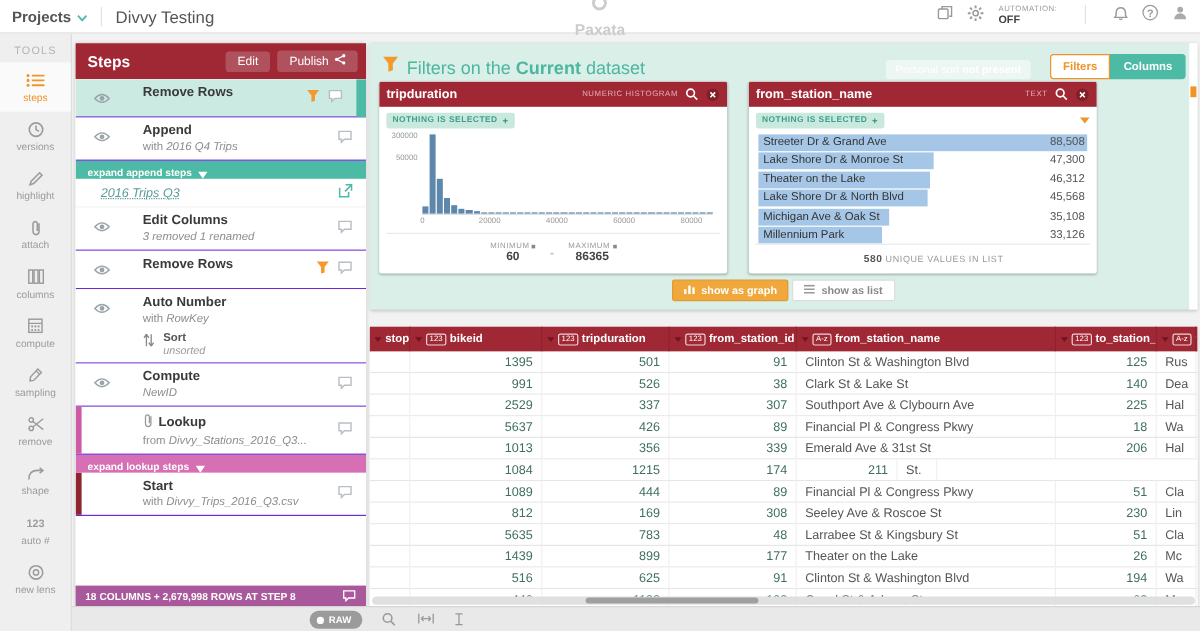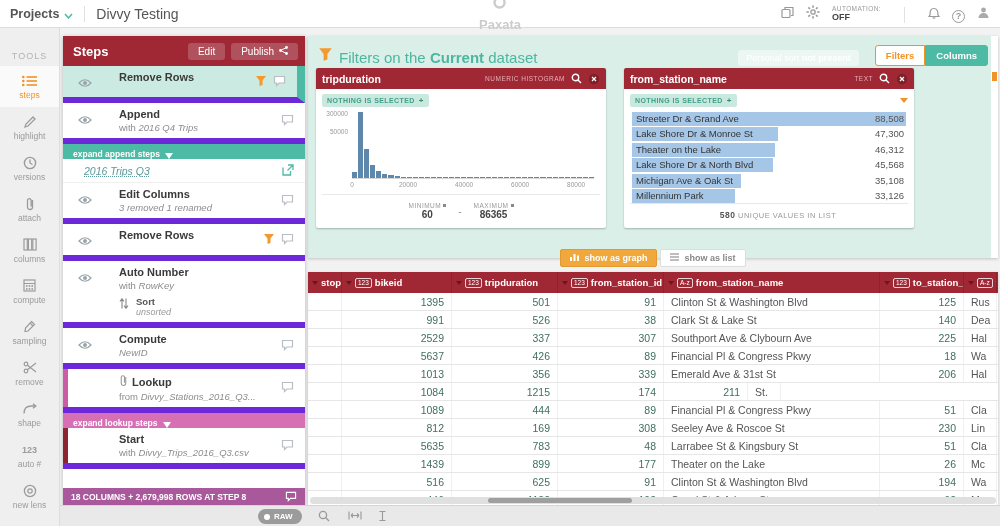--- a/index.html
+++ b/index.html
@@ -8,45 +8,45 @@
 
   
   .topbar { position:absolute; top:0; left:0; right:0; height:28px; background:#fff;
     border-bottom:1px solid #ddd; display:flex; align-items:center; padding:0 10px; z-index:6; }
   .projects { display:flex; align-items:center; gap:5px; cursor:pointer; }
   .projects-lb { font-size:12.5px; color:#555; font-weight:bold; }
   .tb-sep { width:1px; height:16px; background:#e2e2e2; margin:0 11px; }
   .tb-title { font-size:14px; color:#555; }
   .tb-brand { position:absolute; left:50%; transform:translateX(-50%); display:flex; align-items:center; gap:5px;
     color:#ccc; font-size:13px; font-weight:bold;flex-direction:column; }
-  .tb-right { margin-left:auto; display:flex; align-items:flex-end; gap:12px; }
+  .tb-right { margin-left:auto; display:flex; align-items:flex-start; gap:12px; }
   .automation { display:flex; flex-direction:column; line-height:1.15; }
   .auto-l { font-size:6.5px; color:#9a9a9a; letter-spacing:.4px; }
   .auto-v { font-size:9px; font-weight:bold; color:#444; }
   .help-circle { width:13px; height:13px; border:1.2px solid #9a9a9a; border-radius:50%; color:#9a9a9a;
     font-size:9px; font-weight:bold; display:flex; align-items:center; justify-content:center; }
 
   
   .sidebar { position:absolute; top:28px; left:0; bottom:0; width:60px; background:#efefef; border-right:1px solid #ddd; z-index:5; }
-  .tools-label { font-size:9px; color:#b3b3b3; letter-spacing:1px; text-align:center; padding:23px 0 5px; }
+  .tools-label { font-size:9px; color:#b3b3b3; letter-spacing:1px; text-align:center; padding:9px 0 5px; }
   .sb-item { height:41px; display:flex; flex-direction:column; align-items:center; justify-content:center; gap:2px;
     color:#9b9b9b; cursor:pointer; }
   .sb-item.active { color:#f09329; background:#fafafa; }
   .sb-ic { height:14px; display:flex; align-items:center; }
   .sb-lb { font-size:8.5px; }
 
   
   .steps-panel { position:absolute; left:63px; top:36px; width:242px; bottom:21px; display:flex; flex-direction:column;
     background:#fff; box-shadow:0 1px 4px rgba(0,0,0,.25); z-index:3; }
   .sp-header { height:30px; background:#a02834; display:flex; align-items:center; padding:0 7px; gap:6px; flex:none; }
   .sp-title { color:#fff; font-size:13px; font-weight:bold; flex:1; padding-left:3px; }
   .sp-btn { background:#b0525d; border:none; color:#fff; font-size:10px; border-radius:3px; padding:3px 10px;
     display:flex; align-items:center; gap:5px; cursor:pointer; font-family:inherit; }
   .sp-steps { flex:1; background:#fff; overflow:hidden; }
-  .step { display:flex; align-items:flex-start; min-height:30px; padding:5px 4px 5px 0; border-bottom:6px solid #6d28d9;
+  .step { display:flex; align-items:flex-start; min-height:30px; padding:5px 4px 5px 0; border-bottom:1px solid #6d28d9;
     background:#fff; position:relative; cursor:pointer; }
   .step .accent { width:5px; align-self:stretch; margin:-5px 4px -5px 0; background:transparent; flex:none; }
   .acc-magenta .accent { background:#cd5ca6; }
   .acc-red .accent { background:#8e2430; }
   .step.active { background:#cbeae2; border-right:8px solid #4cbaa4; }
   .eyecol { width:26px; flex:none; text-align:center; padding-top:3px; }
   .scontent { flex:1; padding-left:21px; }
   .stitle { font-size:11px; font-weight:bold; color:#3a3a3a; display:flex; align-items:center; gap:4px; }
   .ssub { font-size:9.5px; color:#8d8d8d; margin-top:2px; }
   .ssub i { color:#8d8d8d; }
@@ -109,21 +109,21 @@
   .mm-sep { font-size:10px; color:#999; }
   
   .slist { flex:1; overflow:hidden; min-height:0; }
   .srow { position:relative; height:14px; margin:1.5px 2px; font-size:9.5px; line-height:14px; cursor:pointer; }
   .sbar { position:absolute; left:0; top:0; bottom:0; background:#a5c6e6; }
   .sname { position:relative; padding-left:4px; color:#333; white-space:nowrap; }
   .sval { position:absolute; right:2px; top:0; color:#555; background:transparent; }
   .fc2-footer { border-top:1px solid #e8e8e8; text-align:center; padding:6px 0 4px; font-size:7.5px;
     letter-spacing:.5px; color:#999; flex:none; }
   .fc2-footer b { color:#555; font-size:8.5px;margin-left:18px; }
-  .showas { display:flex; justify-content:center; gap:3px; margin-top:21px; }
+  .showas { display:flex; justify-content:center; gap:3px; margin-top:5px; }
   .showas button { font-family:inherit; font-size:9px; font-weight:bold; padding:3px 9px; border-radius:2px;
     display:flex; align-items:center; gap:5px; cursor:pointer; }
   .btn-graph { background:#f0a83c; color:#fff; border:1px solid #e09a30; }
   .btn-list { background:#fff; color:#888; border:1px solid #ddd; }
   .vstrip { position:absolute; right:0; top:0; bottom:0; width:7px; background:#fff; }
   .vmark { position:absolute; top:36px; right:1px; width:5px; height:9px; background:#f09329; }
 
   
   .grid { position:absolute; top:236px; left:0; right:0; bottom:0; background:#fff; overflow:hidden;
     box-shadow:0 1px 3px rgba(0,0,0,.2); }
@@ -221,33 +221,33 @@
               <circle cx="1.3" cy="6" r="1.3"></circle>
               <circle cx="1.3" cy="10" r="1.3"></circle>
             </g>
           </svg>
         </span>
         <span class="sb-lb">steps</span>
       </div>
       <div class="sb-item">
         <span class="sb-ic">
           <svg width="14" height="14" viewBox="0 0 14 14">
-            <path d="M2 12 L5 11 L12 4 L10 2 L3 9 Z" fill="none" stroke="currentColor" stroke-width="1.3"></path>
-          </svg>
-        </span>
-        <span class="sb-lb">highlight</span>
-      </div>
-      <div class="sb-item">
-        <span class="sb-ic">
-          <svg width="14" height="14" viewBox="0 0 14 14">
             <circle cx="7" cy="7" r="5.6" fill="none" stroke="currentColor" stroke-width="1.4"></circle>
             <path d="M7 3.5 V7 L9.5 8.5" fill="none" stroke="currentColor" stroke-width="1.3"></path>
           </svg>
         </span>
         <span class="sb-lb">versions</span>
+      </div>
+      <div class="sb-item">
+        <span class="sb-ic">
+          <svg width="14" height="14" viewBox="0 0 14 14">
+            <path d="M2 12 L5 11 L12 4 L10 2 L3 9 Z" fill="none" stroke="currentColor" stroke-width="1.3"></path>
+          </svg>
+        </span>
+        <span class="sb-lb">highlight</span>
       </div>
       <div class="sb-item">
         <span class="sb-ic">
           <svg width="10" height="14" viewBox="0 0 10 14">
             <path d="M7.5 3 v7 a2.5 2.5 0 0 1 -5 0 V3.5 a1.8 1.8 0 0 1 3.6 0 V9.5" fill="none" stroke="currentColor" stroke-width="1.3"></path>
           </svg>
         </span>
         <span class="sb-lb">attach</span>
       </div>
       <div class="sb-item">

